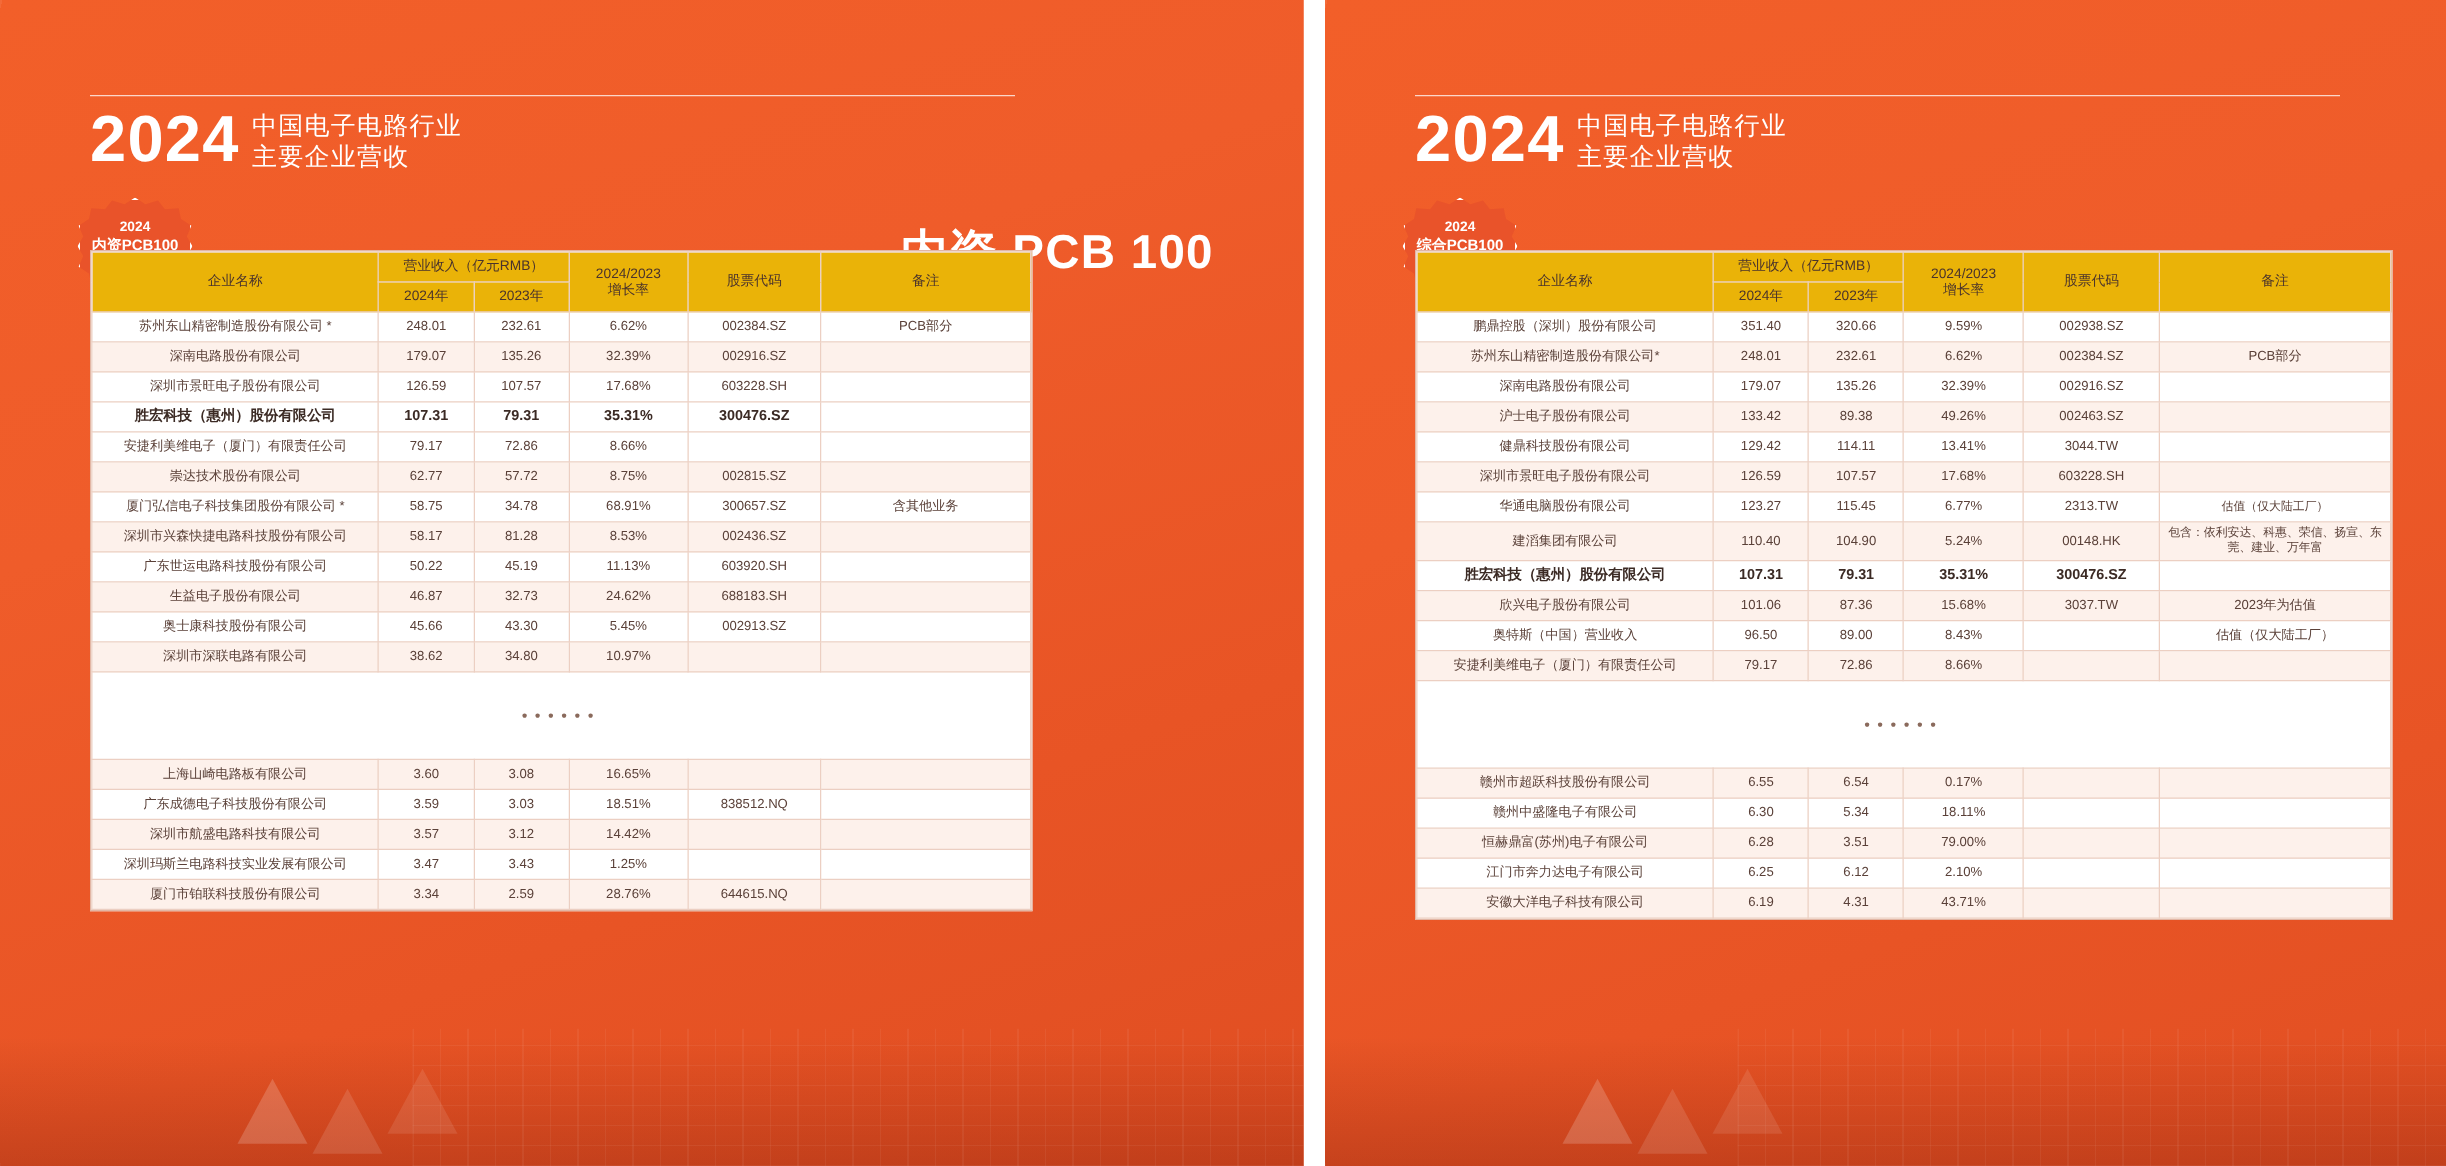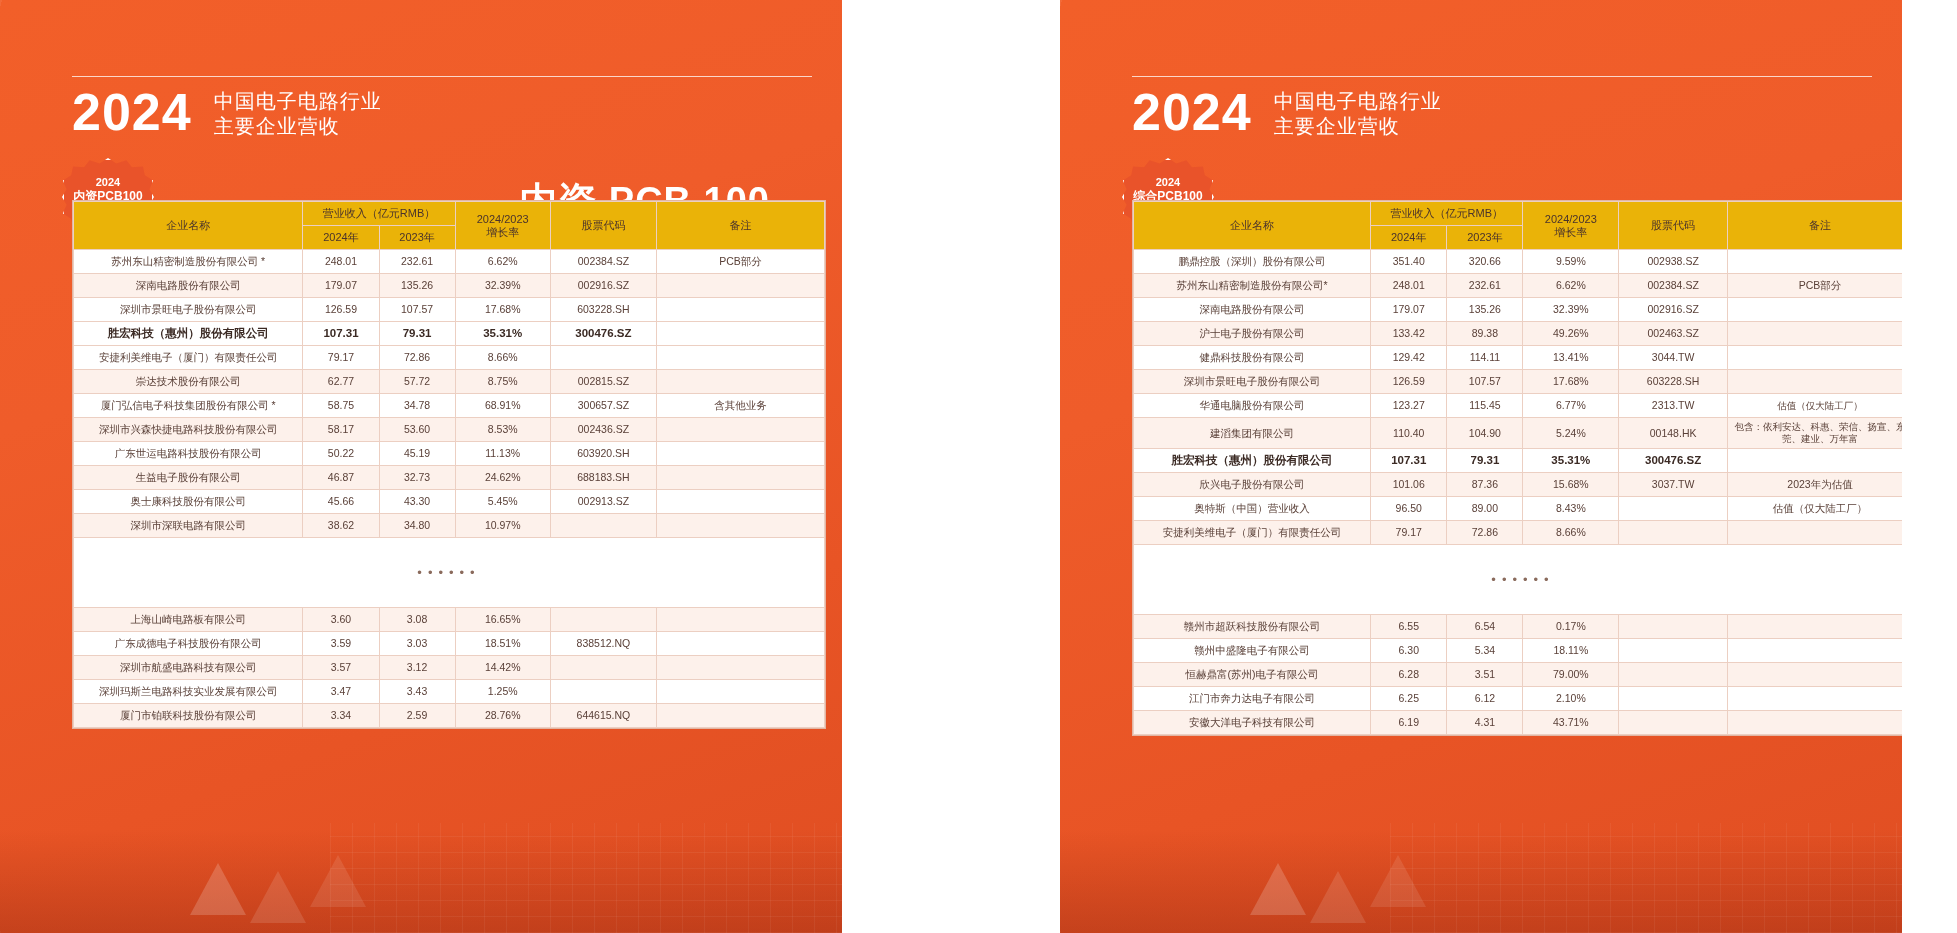--- a/index.html
+++ b/index.html
@@ -11,21 +11,21 @@
   }
   .page {
     position: relative;
     width: 1957px; height: 933px;
     background: #ffffff;
     overflow: hidden;
   }
   .card {
     position: absolute;
     top: 0;
-    width: 842px;
+    width: 1043px;
     height: 933px;
     background: linear-gradient(160deg, #f25f29 0%, #ef5c2a 35%, #e85425 70%, #e04e22 100%);
     overflow: hidden;
   }
   .card.left { left: 0; }
   .card.right { left: 1060px; }
 
   
   .streaks {
     position: absolute; inset: 0;
@@ -76,21 +76,21 @@
     display: flex; align-items: flex-start;
     color: #ffffff;
   }
   .hdr-year {
     font-size: 52px;
     font-weight: bold;
     letter-spacing: 1px;
     line-height: 52px;
     margin-right: 10px;
   }
-  .hdr-lines { padding-top: 3px; margin-left: 12px; }
+  .hdr-lines { padding-top: 3px; }
   .hdr-line { font-size: 20px; line-height: 25px; letter-spacing: 1px; }
 
   
   .badge {
     position: absolute;
     left: 62px; top: 158px;
     width: 92px; height: 78px;
     color: #ffffff;
     text-align: center;
     font-size: 9px;
@@ -307,21 +307,21 @@
               <td class="name">厦门弘信电子科技集团股份有限公司 *</td>
               <td>58.75</td>
               <td>34.78</td>
               <td>68.91%</td>
               <td>300657.SZ</td>
               <td>含其他业务</td>
             </tr>
           <tr>
               <td class="name">深圳市兴森快捷电路科技股份有限公司</td>
               <td>58.17</td>
-              <td>53.60</td>
+              <td>81.28</td>
               <td>8.53%</td>
               <td>002436.SZ</td>
               <td></td>
             </tr>
           <tr>
               <td class="name">广东世运电路科技股份有限公司</td>
               <td>50.22</td>
               <td>45.19</td>
               <td>11.13%</td>
               <td>603920.SH</td>

